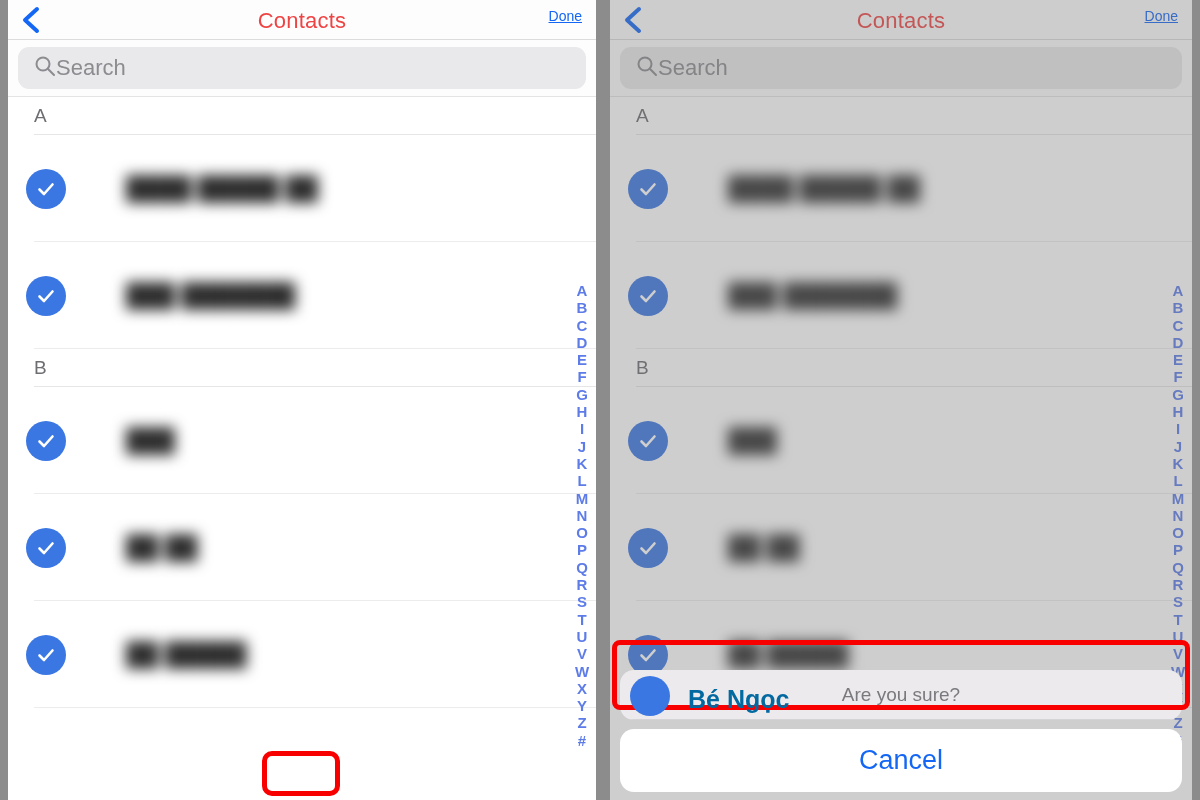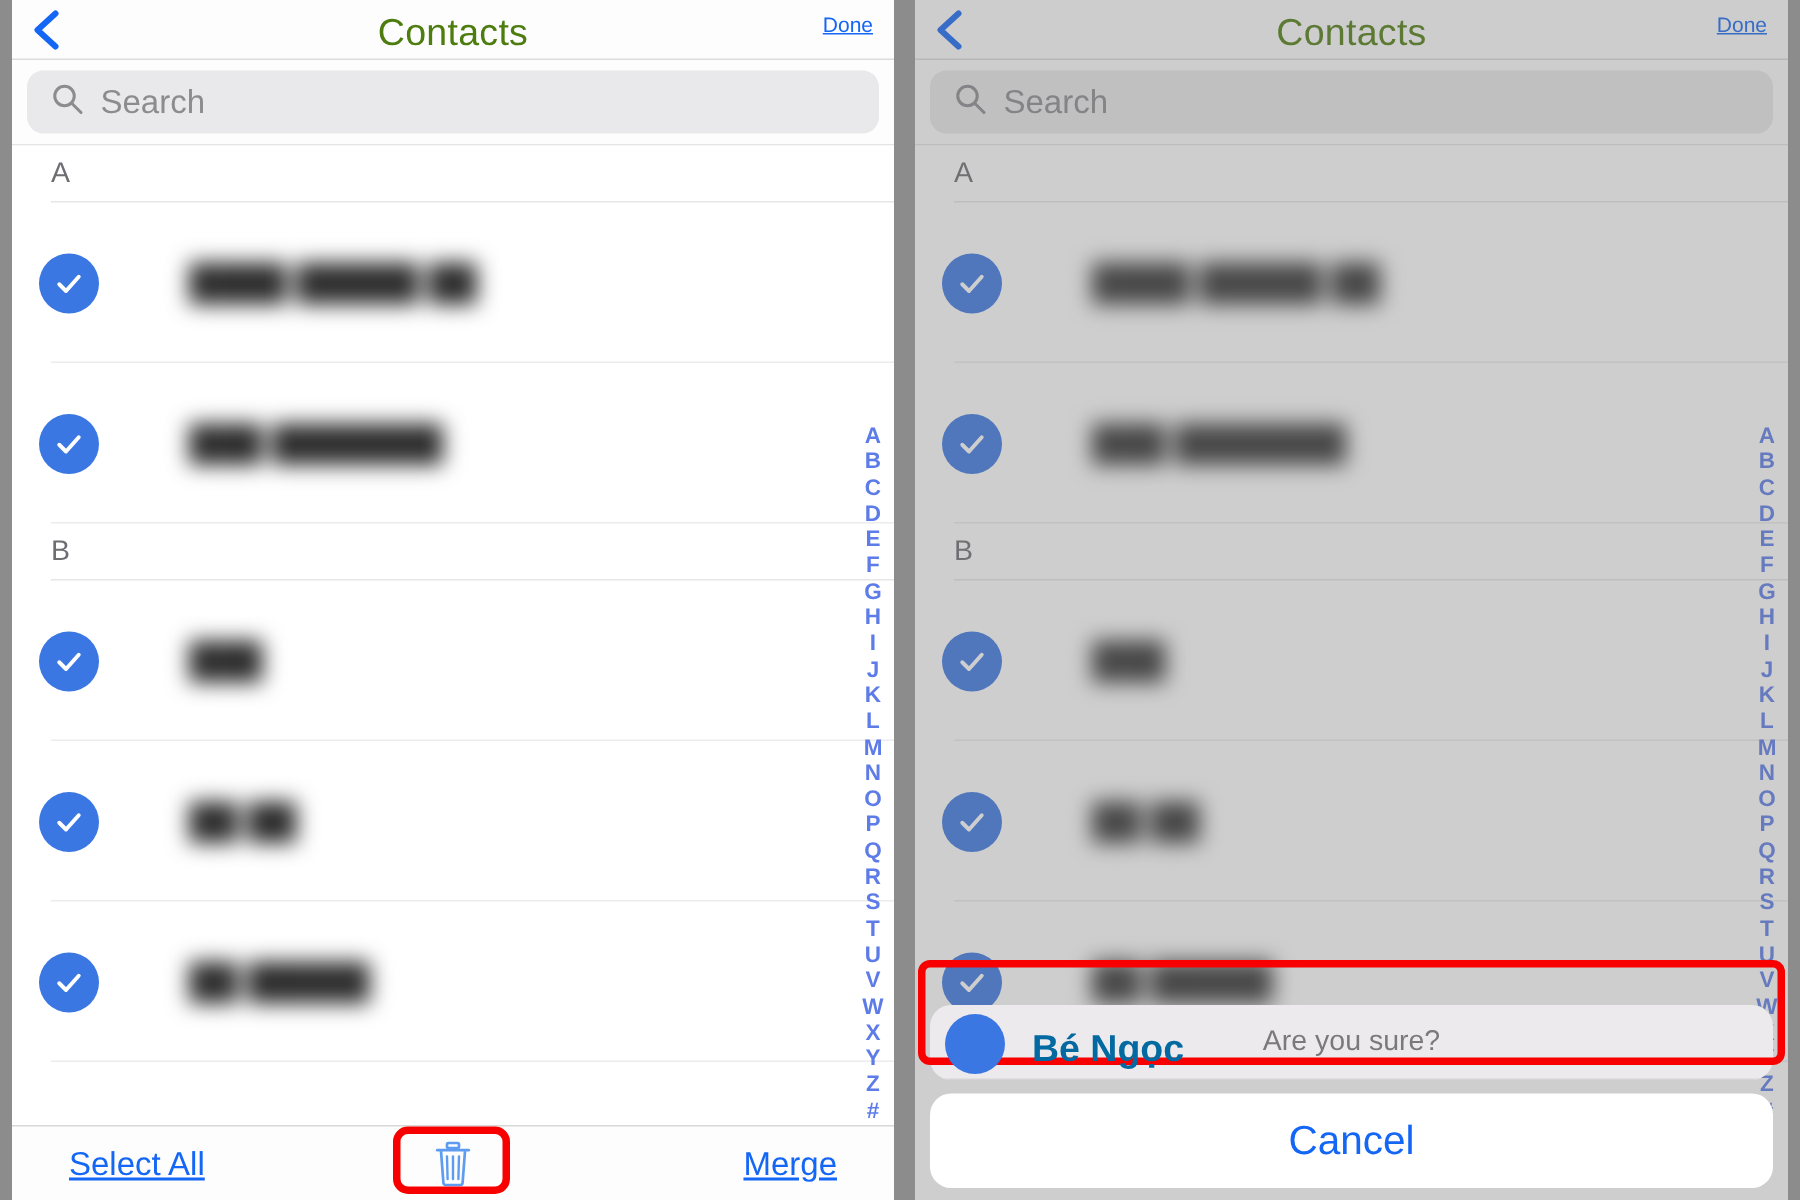--- a/index.html
+++ b/index.html
@@ -38,22 +38,22 @@
     position: absolute;
     left: 12px; top: 7px;
     width: 22px; height: 26px;
     display: flex; align-items: center; justify-content: center;
   }
   .back-chevron svg { display: block; }
   .nav-title {
     position: absolute;
     left: 0; right: 0; top: 8px;
     text-align: center;
-    font-size: 25px;
-    color: #4d7c0f;
+    font-size: 22px;
+    color: #ef4444;
     letter-spacing: 0.2px;
   }
   .nav-done {
     position: absolute;
     right: 14px; top: 8px;
     font-size: 14px;
     color: #1466f5;
     text-decoration: underline;
     font-weight: 400;
   }
@@ -65,21 +65,20 @@
     padding: 7px 10px 8px 10px;
     border-bottom: 1px solid #e4e4e4;
   }
   .search-field {
     height: 42px;
     background: #e9e9eb;
     border-radius: 11px;
     display: flex;
     align-items: center;
     padding-left: 16px;
-    gap: 11px;
   }
   .search-placeholder {
     font-size: 22px;
     color: #8b8b90;
   }
 
   
   .list {
     position: relative;
     height: 653px;
@@ -361,34 +360,20 @@
           <span>U</span>
           <span>V</span>
           <span>W</span>
           <span>X</span>
           <span>Y</span>
           <span>Z</span>
           <span>#</span>
         </div>
     </div>
 
-    <div class="toolbar">
-      <div class="tb-left">Select All</div>
-      <div class="tb-center">
-        <svg width="30" height="32" viewBox="0 0 30 32">
-          <rect x="11" y="2" width="8" height="3.4" rx="1" fill="none" stroke="#5d9cf0" stroke-width="1.8"></rect>
-          <line x1="4.5" y1="6.8" x2="25.5" y2="6.8" stroke="#5d9cf0" stroke-width="1.8" stroke-linecap="round"></line>
-          <path d="M7 7.4 L8.6 28.5 Q8.7 30 10.2 30 L19.8 30 Q21.3 30 21.4 28.5 L23 7.4" fill="none" stroke="#5d9cf0" stroke-width="1.8" stroke-linejoin="round"></path>
-          <line x1="11" y1="11" x2="11.4" y2="26" stroke="#5d9cf0" stroke-width="1.6" stroke-linecap="round"></line>
-          <line x1="15" y1="11" x2="15" y2="26" stroke="#5d9cf0" stroke-width="1.6" stroke-linecap="round"></line>
-          <line x1="19" y1="11" x2="18.6" y2="26" stroke="#5d9cf0" stroke-width="1.6" stroke-linecap="round"></line>
-        </svg>
-      </div>
-      <div class="tb-right">Merge</div>
-    </div>
   </div>
 
   <div class="panel panel-right">
 
     <div class="navbar">
       <div class="back-chevron">
         <svg width="20" height="28" viewBox="0 0 20 28">
           <polyline points="16,3 4,14 16,25" fill="none" stroke="#1466f5" stroke-width="4" stroke-linecap="round" stroke-linejoin="round"></polyline>
         </svg>
       </div>

